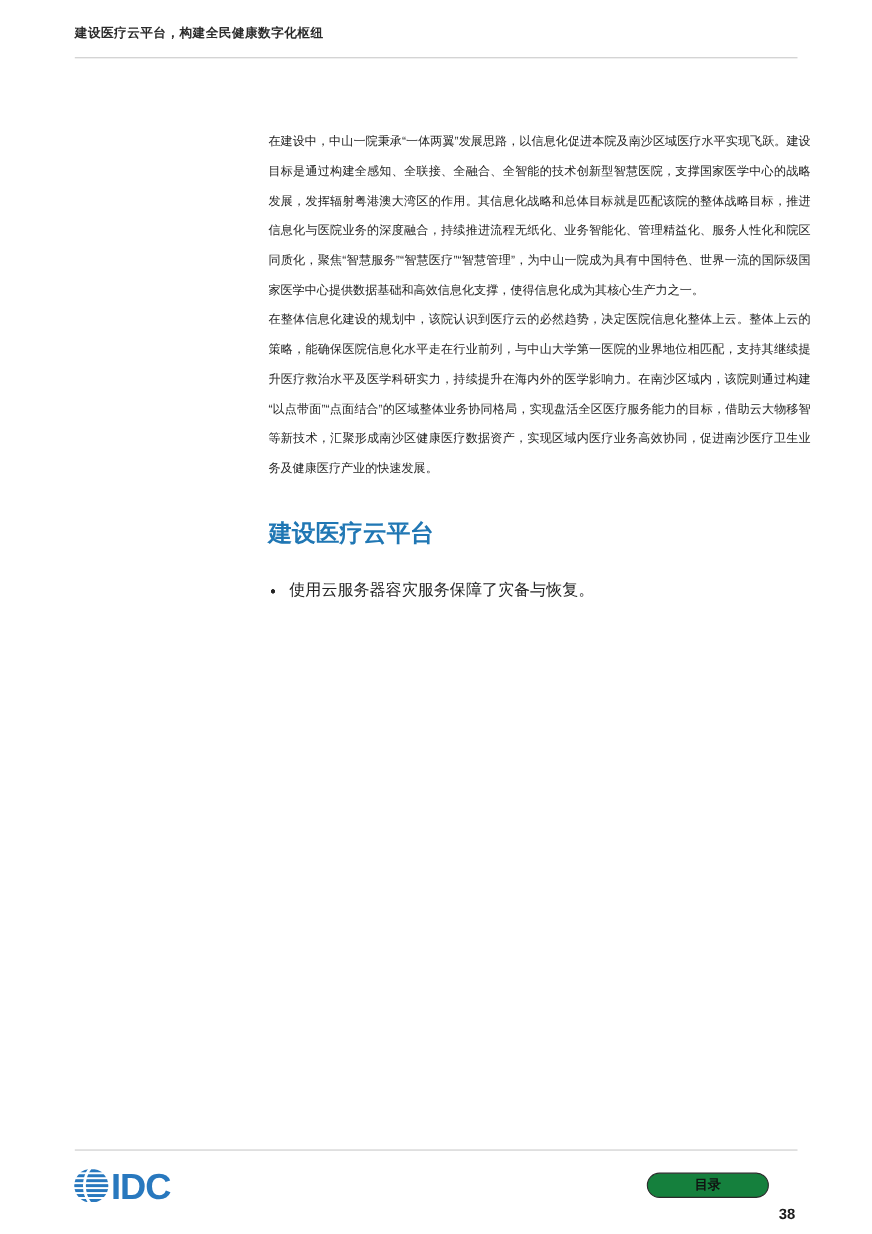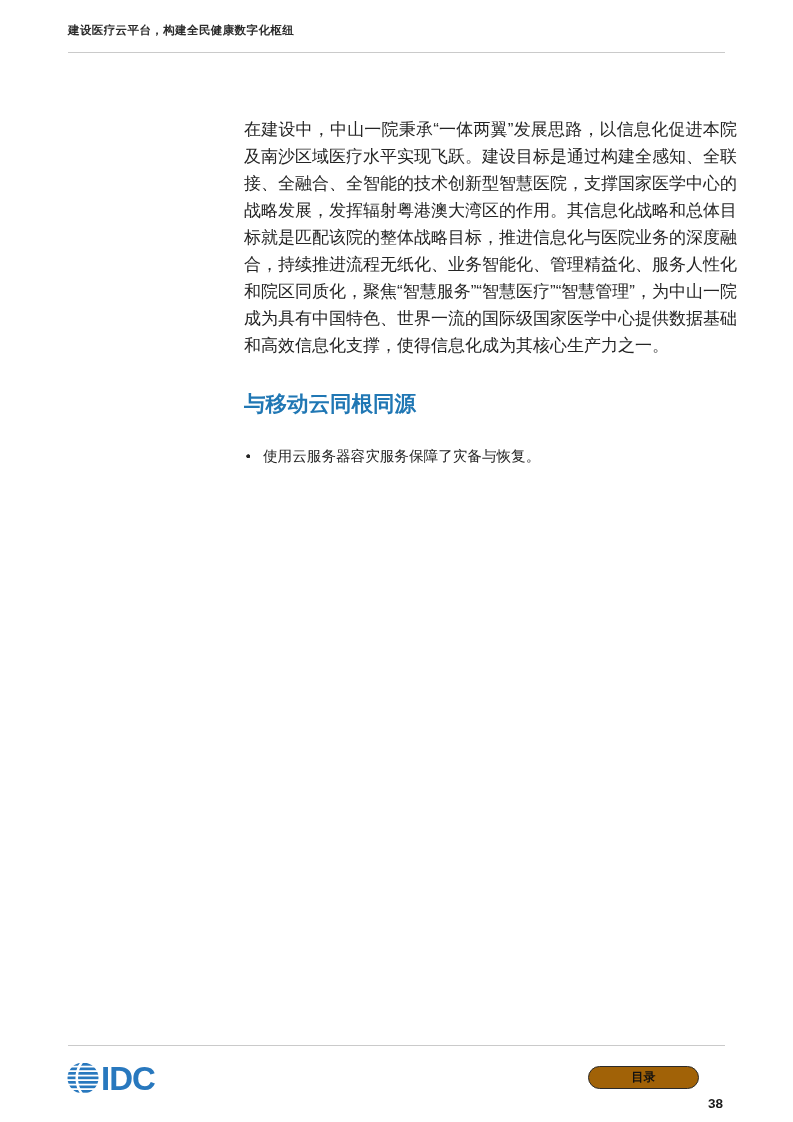--- a/index.html
+++ b/index.html
@@ -39,21 +39,21 @@
   }
   
   .content{
     position:absolute;
     left:244px;
     top:116px;
     width:493px;
   }
   p.body{
     margin:0;
-    font-size:17px;
+    font-size:11px;
     line-height:27px;
     font-weight:500;
     text-align:justify;
     color:var(--body-text);
   }
   h2.section-heading{
     margin:40px 0 25px 0;
     font-size:21.5px;
     line-height:29px;
     font-weight:700;
@@ -102,21 +102,21 @@
     height:34px;
   }
   .toc-pill{
     position:absolute;
     left:588px;
     top:1066px;
     width:111px;
     height:23px;
     border:1.6px solid #2b2b2b;
     border-radius:12px;
-    background:#a16207;
+    background:#15803d;
     display:flex;
     align-items:center;
     justify-content:center;
     font-family:inherit;
     font-size:12px;
     font-weight:600;
     color:#111111;
     cursor:pointer;
     padding:0;
   }
@@ -137,22 +137,23 @@
 <div class="page">
 
   <div class="running-head">建设医疗云平台，构建全民健康数字化枢纽</div>
   <div class="header-rule"></div>
 
   <main class="content">
 
     <p class="body">在建设中，中山一院秉承“一体两翼”发展思路，以信息化促进本院及南沙区域医疗水平实现飞跃。建设目标是通过构建全感知、全联接、全融合、全智能的技术创新型智慧医院，支撑国家医学中心的战略发展，发挥辐射粤港澳大湾区的作用。其信息化战略和总体目标就是匹配该院的整体战略目标，推进信息化与医院业务的深度融合，持续推进流程无纸化、业务智能化、管理精益化、服务人性化和院区同质化，聚焦“智慧服务”“智慧医疗”“智慧管理”，为中山一院成为具有中国特色、世界一流的国际级国家医学中心提供数据基础和高效信息化支撑，使得信息化成为其核心生产力之一。</p>
 
 
+    <p class="body">在整体信息化建设的规划中，该院认识到医疗云的必然趋势，决定医院信息化整体上云。整体上云的策略，能确保医院信息化水平走在行业前列，与中山大学第一医院的业界地位相匹配，支持其继续提升医疗救治水平及医学科研实力，持续提升在海内外的医学影响力。在南沙区域内，该院则通过构建“以点带面”“点面结合”的区域整体业务协同格局，实现盘活全区医疗服务能力的目标，借助云大物移智等新技术，汇聚形成南沙区健康医疗数据资产，实现区域内医疗业务高效协同，促进南沙医疗卫生业务及健康医疗产业的快速发展。</p>
 
-    <h2 class="section-heading second">与移动云同根同源</h2>
+    <h2 class="section-heading second">建设医疗云平台</h2>
 
 
     <ul class="bullets">
       <li>
         <span class="bullet-dot">•</span>
       </li>
       <li>
         <span class="bullet-dot">•</span>
       </li>
       <li>

